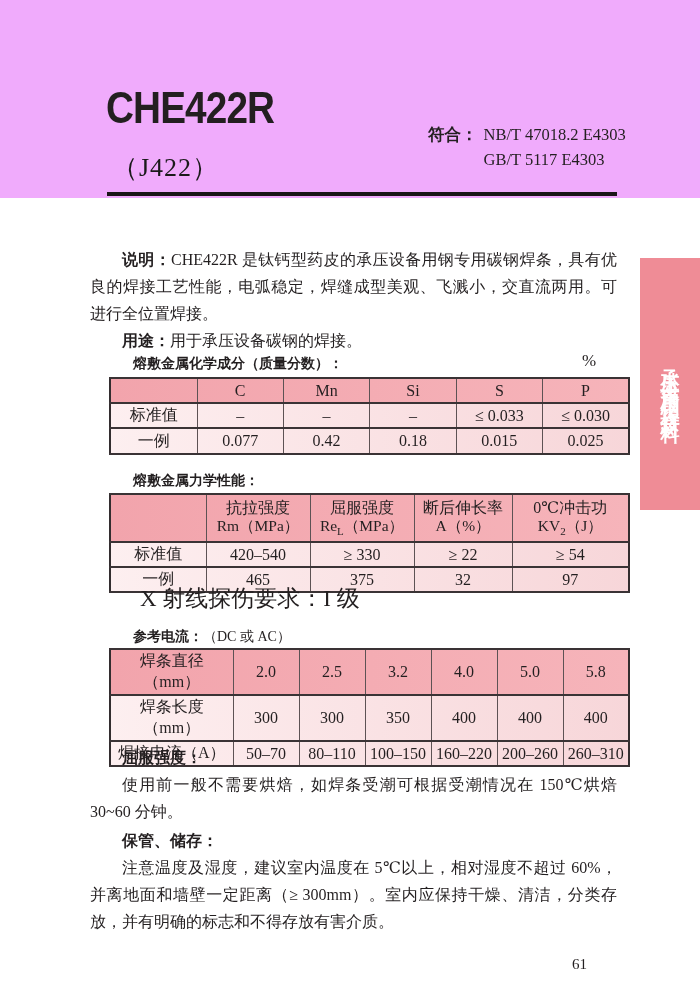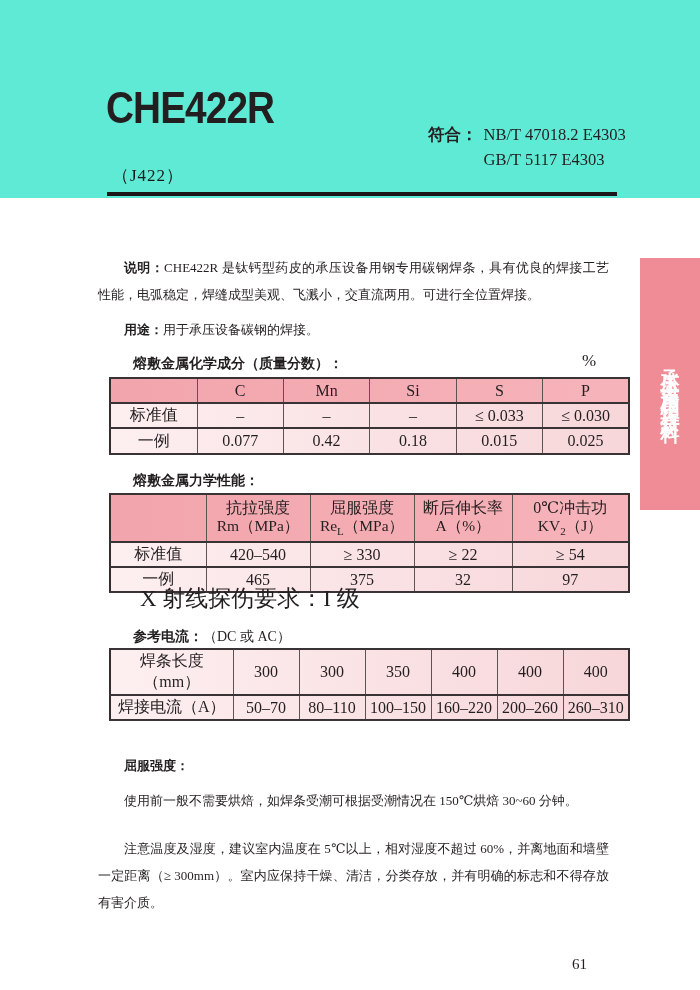--- a/index.html
+++ b/index.html
@@ -1,41 +1,41 @@
 <!DOCTYPE html>
 <html><head>
 <meta charset="utf-8">
 <style>
   html,body{margin:0;padding:0;background:#e9e9e9;}
   .page{
     position:relative;width:700px;height:990px;background:#ffffff;overflow:hidden;
     font-family:"Liberation Serif","DejaVu Serif",serif;color:#231f20;
   }
   
-  .hdr{position:absolute;top:0;left:0;width:700px;height:198px;background:#5eead4;}
+  .hdr{position:absolute;top:0;left:0;width:700px;height:198px;background:#f0abfc;}
   .model{
     position:absolute;left:106px;top:86px;
     font-family:"Liberation Sans","DejaVu Sans",sans-serif;
     font-weight:900;font-size:44px;letter-spacing:-1px;color:#231f20;
     transform:scaleX(.88);transform-origin:left center;line-height:1;
   }
-  .alias{position:absolute;left:112px;top:164px;font-size:17px;letter-spacing:1px;color:#1a1a1a;}
+  .alias{position:absolute;left:112px;top:150px;font-size:26px;letter-spacing:1px;color:#1a1a1a;}
   .comp{position:absolute;left:428px;top:122px;font-size:16.5px;line-height:25px;display:flex;}
   .comp-label{font-family:Liberation Serif, serif;font-weight:700;margin-right:6px;}
   .hdr-rule{position:absolute;left:107px;top:192px;width:510px;height:4px;background:#1c1719;}
   
   .tab{
     position:absolute;left:640px;top:258px;width:60px;height:252px;background:#ef8c96;
     color:#ffffff;font-family:"Liberation Sans","DejaVu Sans",sans-serif;font-weight:700;
     font-size:19px;writing-mode:vertical-rl;text-orientation:upright;letter-spacing:6px;
     display:flex;align-items:center;justify-content:center;
   }
   
   .body-col{position:absolute;left:90px;width:527px;}
-  .body-p{margin:8px;font-size:13px;line-height:27px;text-align:justify;}
+  .body-p{margin:0;font-size:16px;line-height:27px;text-align:justify;}
   .indent{text-indent:2em;}
   .hei{font-family:"Liberation Sans","DejaVu Sans",sans-serif;font-weight:700;}
   .sec-title{margin:0;padding-left:43px;font-size:14px;line-height:24px;}
   .pct{position:absolute;left:492px;top:0;font-size:17px;font-family:"Liberation Serif",serif;font-weight:400;}
   .xray{position:absolute;left:140px;font-size:23px;}
   
   table.t{
     position:absolute;left:109px;width:521px;border-collapse:collapse;table-layout:fixed;
     font-size:16px;color:#231f20;
   }
@@ -178,20 +178,29 @@
     <colgroup>
         <col style="width:123px">
         <col>
         <col>
         <col>
         <col>
         <col>
         <col>
       </colgroup>
     <tbody>
+        <tr class="th-row" style="height:26px;">
+      <td>焊条直径（mm）</td>
+      <td>2.0</td>
+      <td>2.5</td>
+      <td>3.2</td>
+      <td>4.0</td>
+      <td>5.0</td>
+      <td>5.8</td>
+    </tr>
     <tr class="d-row" style="height:26px;">
       <td>焊条长度（mm）</td>
       <td>300</td>
       <td>300</td>
       <td>350</td>
       <td>400</td>
       <td>400</td>
       <td>400</td>
     </tr>
     <tr class="d-row" style="height:14px;">
@@ -205,18 +214,19 @@
     </tr>
   </tbody>
     </table>
 
   <div class="body-col" style="top:744px;">
     <p class="body-p indent hei">屈服强度：</p>
     <p class="body-p indent">使用前一般不需要烘焙，如焊条受潮可根据受潮情况在 150℃烘焙 30~60 分钟。</p>
   </div>
 
   <div class="body-col" style="top:827px;">
+    <p class="body-p indent hei">保管、储存：</p>
     <p class="body-p indent">注意温度及湿度，建议室内温度在 5℃以上，相对湿度不超过 60%，并离地面和墙壁一定距离（≥ 300mm）。室内应保持干燥、清洁，分类存放，并有明确的标志和不得存放有害介质。</p>
   </div>
 
   <div class="pagenum">61</div>
 
 </div>
 
 </body></html>

